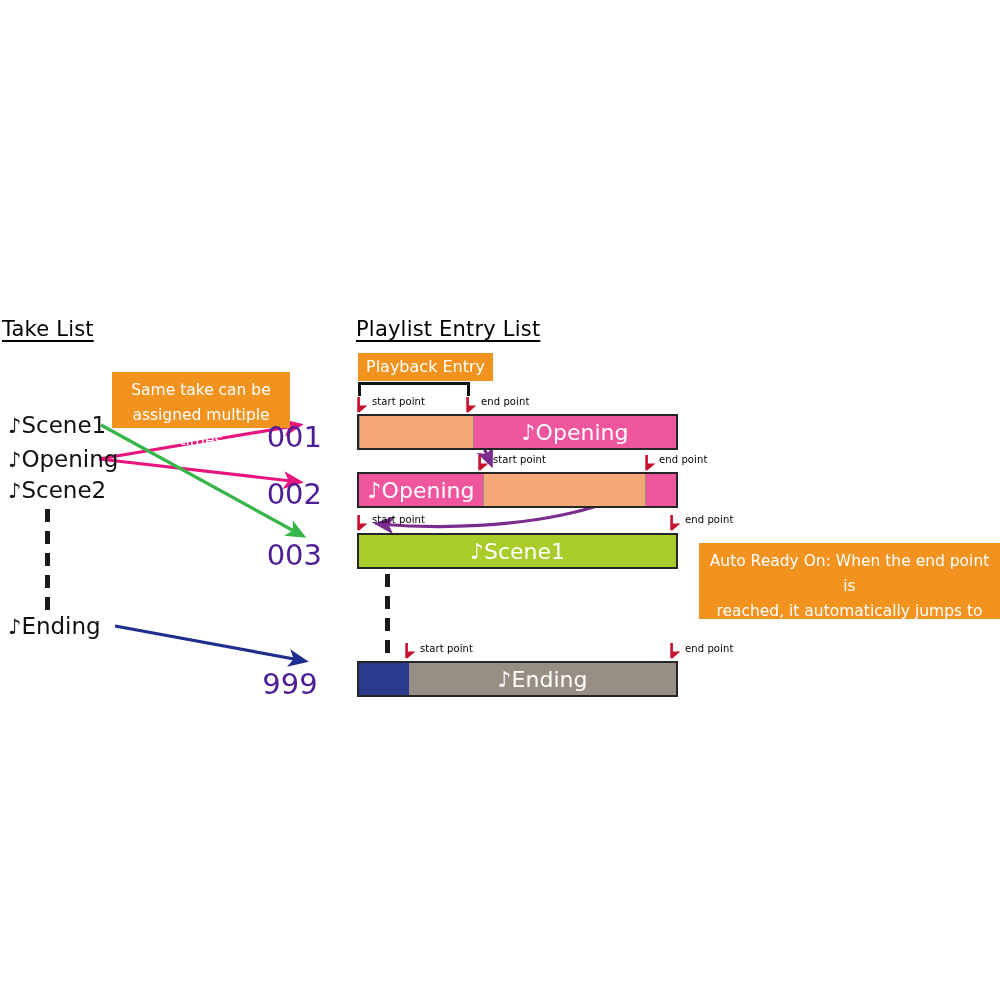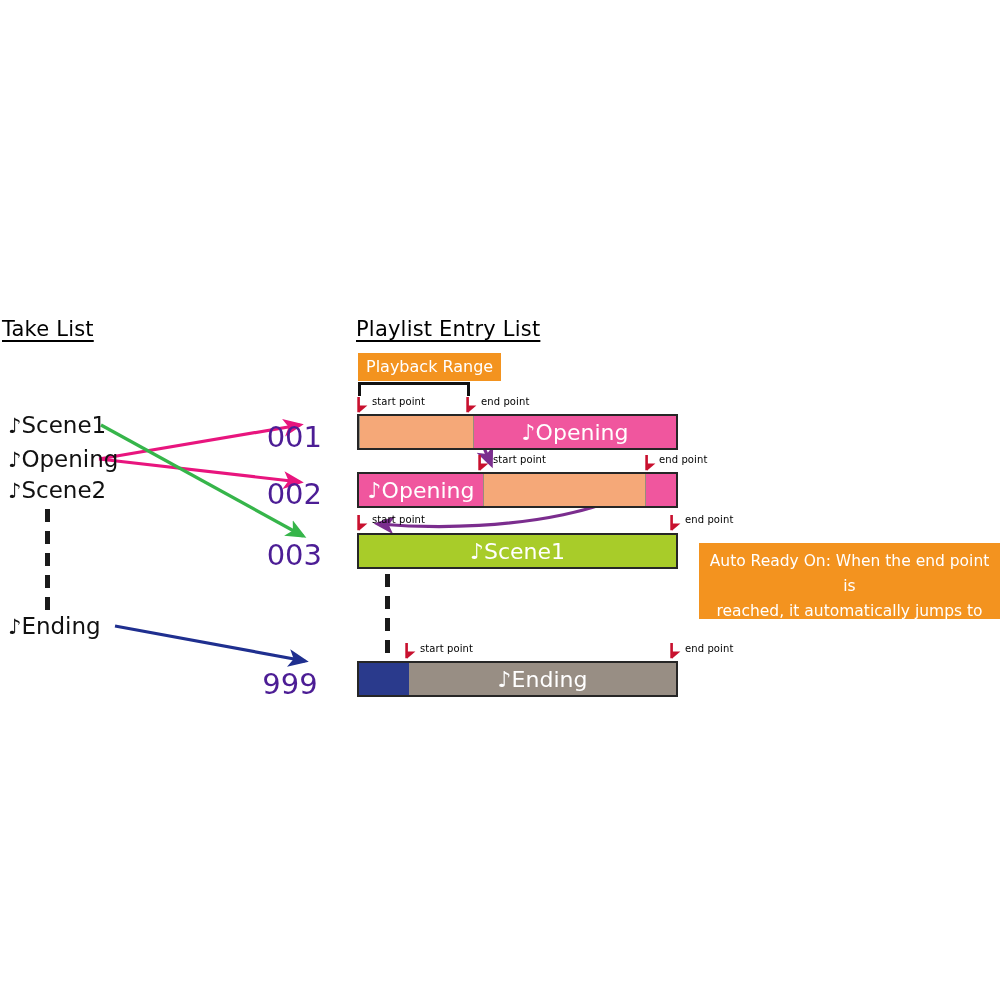--- a/index.html
+++ b/index.html
@@ -166,24 +166,28 @@
   </div>
 
   <div class="abs" style="left:45px; top:497px; width:5px; height:110px;
               background-image: linear-gradient(to bottom, #1a1a1a 60%, rgba(0,0,0,0) 0%);
               background-size: 5px 22px; background-repeat: repeat-y;"></div>
 
   <div class="abs take-item" style="left:8px; top:601px;">
     <span class="note">♪</span><span>Ending</span>
   </div>
 
+  <div class="abs callout" style="left:112px; top:360px; width:178px; height:56px;">
+    <div>Same take can be</div>
+    <div>assigned multiple times</div>
+  </div>
 
   <div class="abs section-title" style="left:356px; top:305px;">Playlist Entry List</div>
 
-  <div class="abs tag" style="left:358px; top:341px;">Playback Range</div>
+  <div class="abs tag" style="left:358px; top:341px;">Playback Entry</div>
   <div class="abs" style="left:358px; top:370px; width:112px; height:14px;
               border:3px solid #111111; border-bottom:none; box-sizing:border-box;"></div>
 
   <div class="abs entry-no" style="left:258px; top:408px; width:64px;">001</div>
 
   <div class="abs" style="left:357px; top:385px;">
     <svg class="flag" viewBox="0 0 12 16">
       <path d="M1.6,0 L1.6,15.2 L1.6,15.2 Z" stroke="#c8102e" stroke-width="2.6" fill="none"></path>
       <path d="M2.2,8.4 L10.4,8.4 L2.2,15.6 Z" fill="#c8102e"></path>
     </svg>

